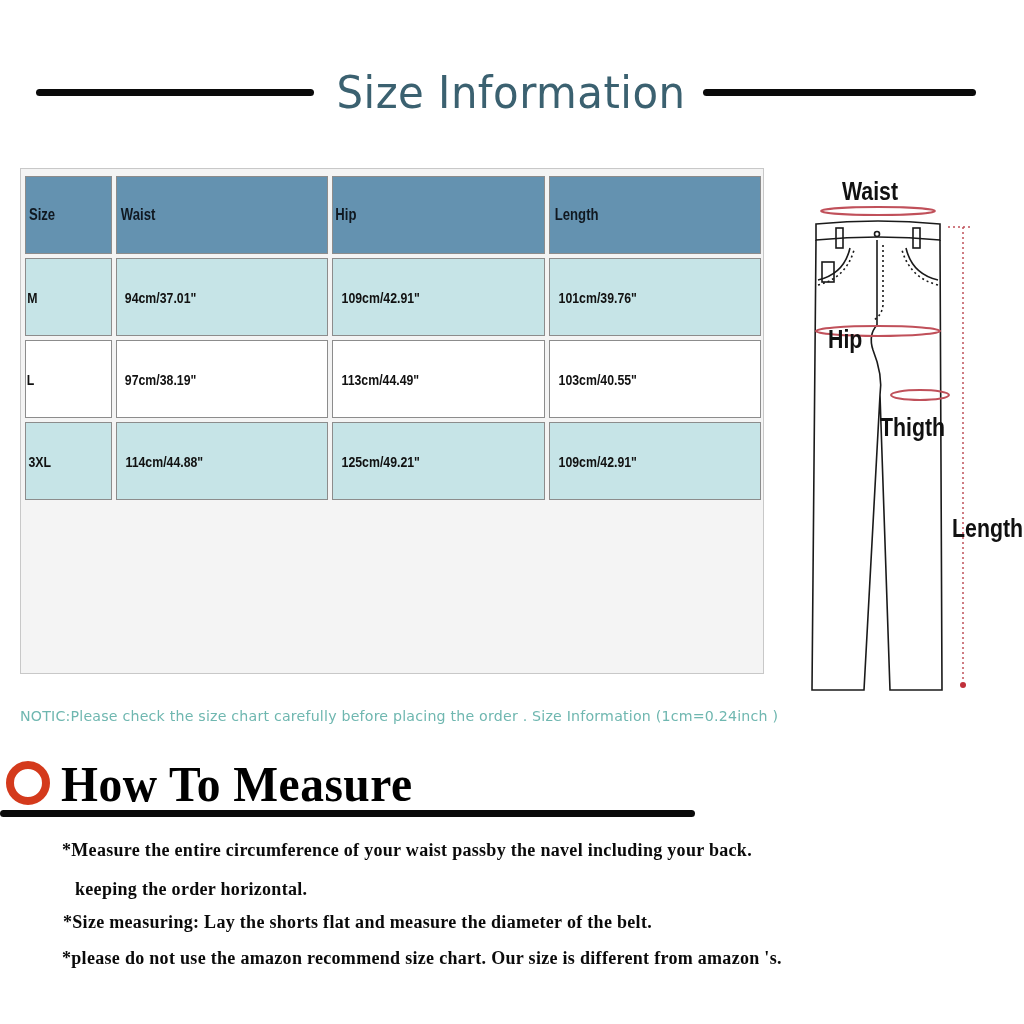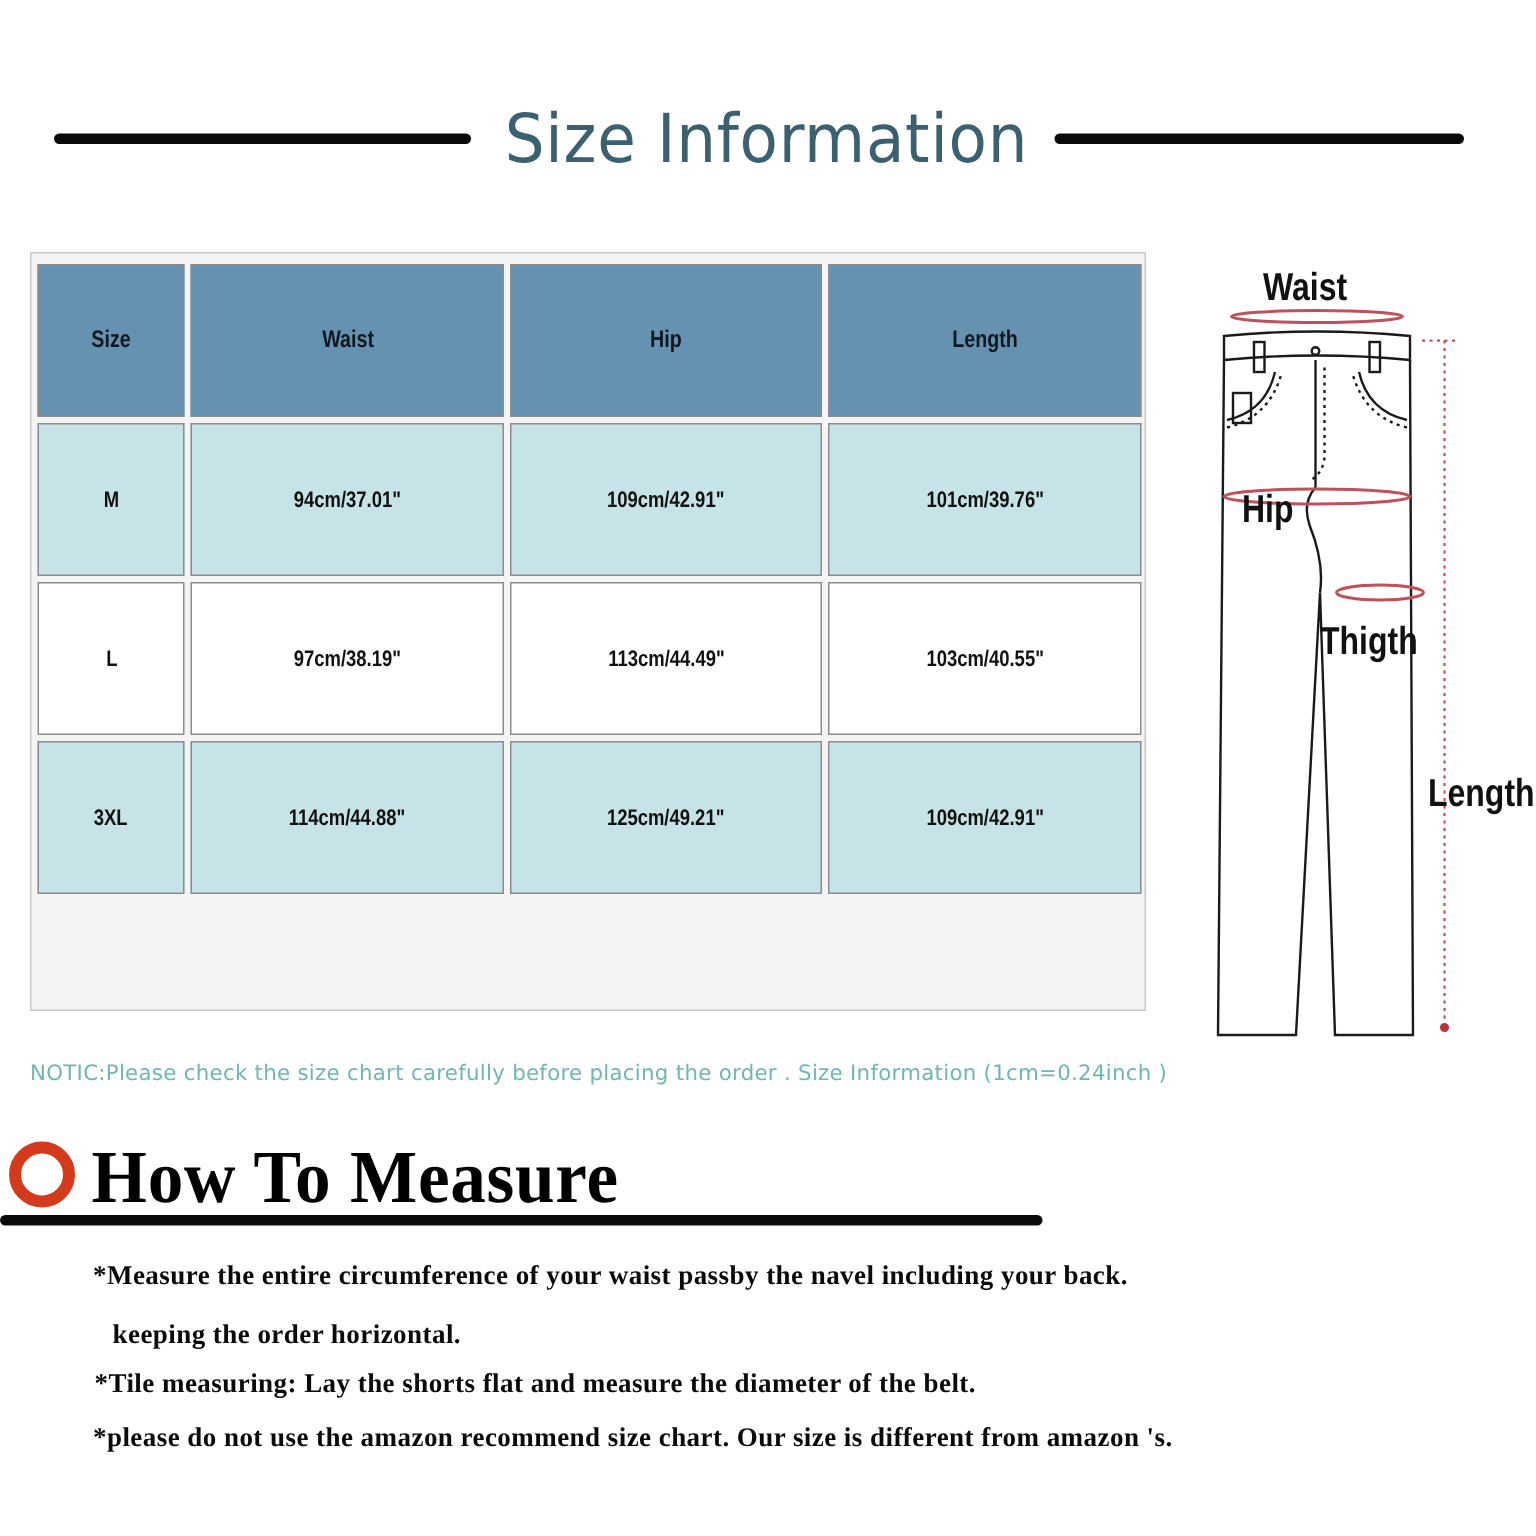--- a/index.html
+++ b/index.html
@@ -8,21 +8,21 @@
     
     .title-row { position:absolute; left:36px; top:62px; width:940px; height:62px; }
     .title-line { position:absolute; top:27px; height:7px; background:#0a0a0a; border-radius:4px; }
     .title-line.left { left:0; width:278px; }
     .title-line.right { left:667px; width:273px; }
     .title-text { position:absolute; left:285px; top:0; width:380px; text-align:center; font-family:"DejaVu Sans", sans-serif; font-size:45px; color:#3b6170; letter-spacing:0.5px; line-height:62px; transform:scaleX(0.93); }
 
     
     .table-wrap { position:absolute; left:20px; top:168px; width:744px; height:506px; background:#f4f4f4; border:1px solid #c8c8c8; box-sizing:border-box; }
     table.size-table { position:absolute; left:0; top:3px; border-collapse:separate; border-spacing:4px; width:744px; }
-    table.size-table th, table.size-table td { border:1px solid #8c8c8c; text-align:center; font-family:"Liberation Sans", sans-serif; font-weight:bold; color:#111; font-size:15px; height:76px; padding:12px; transform-origin:center; }
+    table.size-table th, table.size-table td { border:1px solid #8c8c8c; text-align:left; font-family:"Liberation Sans", sans-serif; font-weight:bold; color:#111; font-size:15px; height:76px; padding:0; transform-origin:center; }
     table.size-table th { background:#6492b0; color:#101820; font-size:16px; }
     table.size-table tr.alt td { background:#c6e4e7; }
     table.size-table tr.plain td { background:#ffffff; }
     .cell-txt { display:inline-block; transform:scaleX(0.82); }
 
     
     .pants { position:absolute; left:798px; top:170px; width:226px; height:530px; }
     .pants-label { position:absolute; font-family:"Liberation Sans", sans-serif; font-weight:bold; color:#111; font-size:26px; transform:scaleX(0.82); transform-origin:left center; }
 
     
@@ -123,15 +123,15 @@
 
 <div class="notice">NOTIC:Please check the size chart carefully before placing the order . Size Information (1cm=0.24inch )</div>
 
 <div class="htm-icon"></div>
 <div class="htm-title">How To Measure</div>
 <div class="htm-line"></div>
 
 <div class="instructions">
   <div class="instr" style="top:2px; left:2px;">*Measure the entire circumference of your waist passby the navel including your back.</div>
   <div class="instr" style="top:41px; left:15px;">keeping the order horizontal.</div>
-  <div class="instr" style="top:74px; left:3px;">*Tile measuring: Lay the shorts flat and measure the diameter of the belt.</div>
+  <div class="instr" style="top:74px; left:3px;">*Size measuring: Lay the shorts flat and measure the diameter of the belt.</div>
   <div class="instr" style="top:110px; left:2px;">*please do not use the amazon recommend size chart. Our size is different from amazon 's.</div>
 </div>
 
 </body></html>

